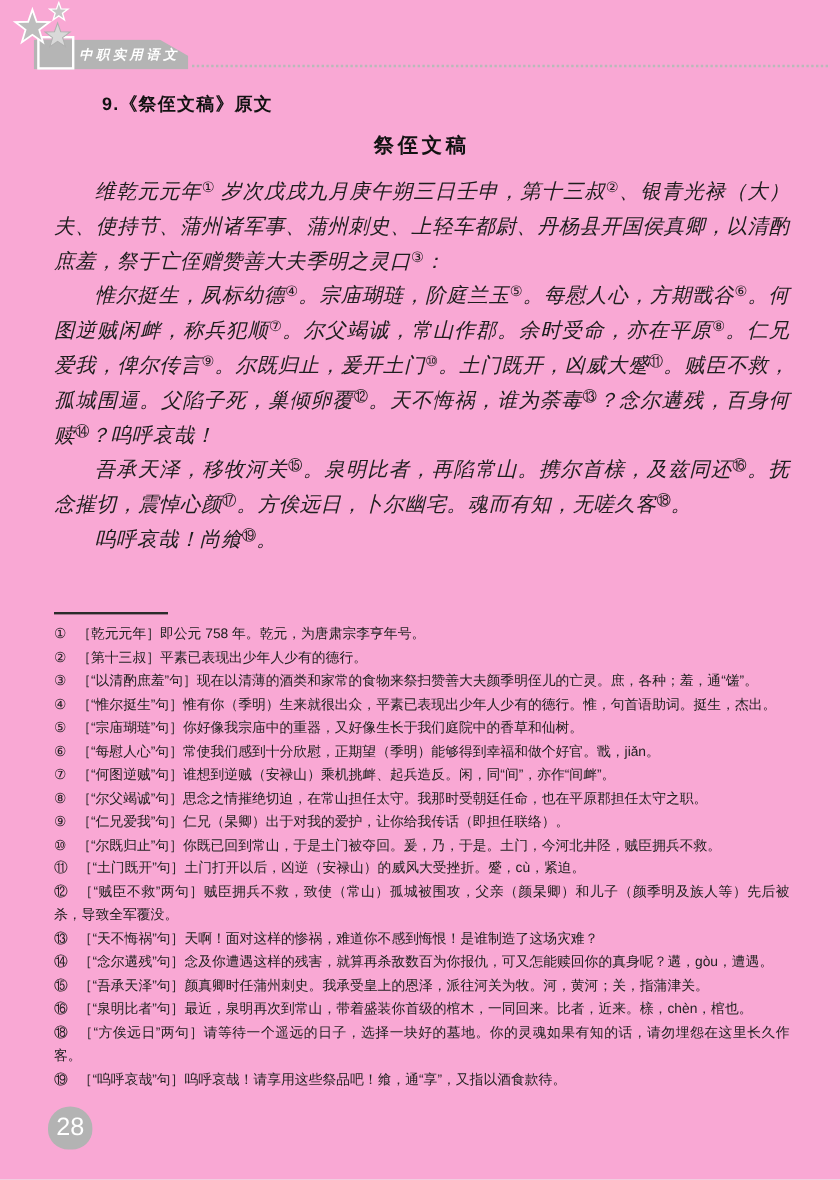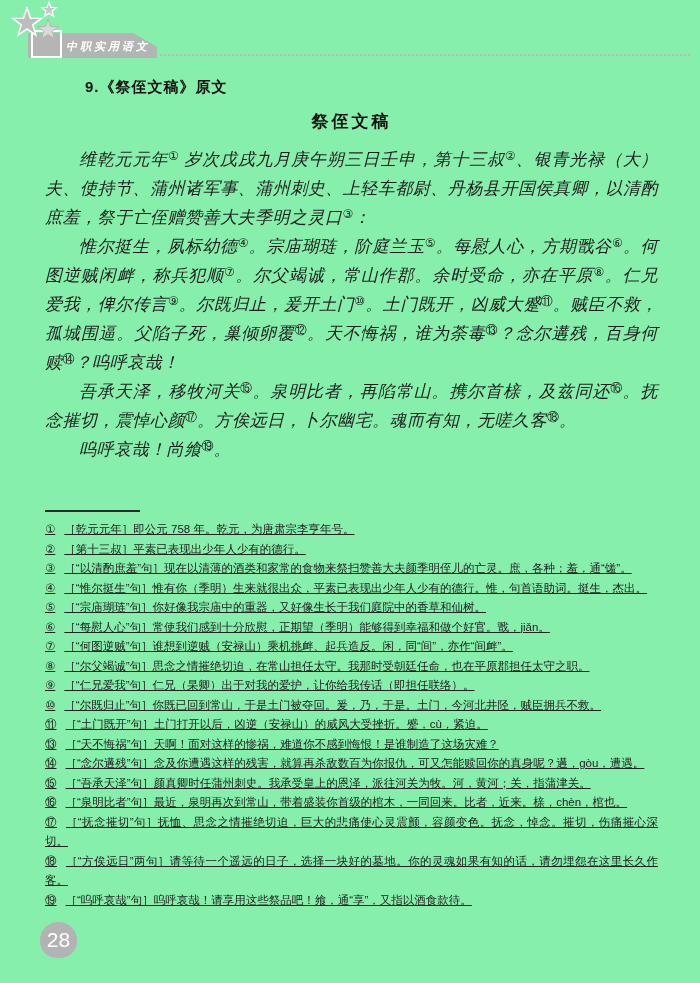--- a/index.html
+++ b/index.html
@@ -1,19 +1,19 @@
 <!DOCTYPE html>
 <html lang="zh"><head>
 <meta charset="utf-8">
 <style>
   html,body{margin:0;padding:0;background:#e9e9e9;}
   .page{
     position:relative;
     width:700px;height:983px;
-    background:#86efac;
+    background:#f9a8d4;
     margin:0 auto;
     overflow:hidden;
     color:var(--text-black,#1e1e1e);
     font-family:"Liberation Sans","DejaVu Sans",sans-serif;
   }
 
   
   .page-header{position:absolute;top:0;left:0;right:0;height:64px;}
   .banner{
     position:absolute;left:28px;top:33px;width:129px;height:25px;
@@ -63,21 +63,21 @@
   
   .footnote-sep{
     width:95px;height:0;border-top:2px solid #2b2b2b;
     margin:46px 0 0 0;
   }
   .footnotes{
     margin-top:8px;
     font-size:11.5px;line-height:19.5px;color:#222;
     text-align:justify;
   }
-  .footnote{margin:0;text-decoration:underline;}
+  .footnote{margin:0;}
   .fn-num{margin-right:9px;}
 
   
   .page-number{
     position:absolute;left:40px;top:922px;width:37px;height:36px;
     background:var(--badge-gray,#b3b3b3);
     border-radius:50% 50% 46% 46%;
     color:#fff;font-size:21px;
     display:flex;align-items:center;justify-content:center;
   }
@@ -120,25 +120,25 @@
         <div class="footnote"><span class="fn-num">②</span><span class="fn-text">［第十三叔］平素已表现出少年人少有的德行。</span></div>
         <div class="footnote"><span class="fn-num">③</span><span class="fn-text">［“以清酌庶羞”句］现在以清薄的酒类和家常的食物来祭扫赞善大夫颜季明侄儿的亡灵。庶，各种；羞，通“馐”。</span></div>
         <div class="footnote"><span class="fn-num">④</span><span class="fn-text">［“惟尔挺生”句］惟有你（季明）生来就很出众，平素已表现出少年人少有的德行。惟，句首语助词。挺生，杰出。</span></div>
         <div class="footnote"><span class="fn-num">⑤</span><span class="fn-text">［“宗庙瑚琏”句］你好像我宗庙中的重器，又好像生长于我们庭院中的香草和仙树。</span></div>
         <div class="footnote"><span class="fn-num">⑥</span><span class="fn-text">［“每慰人心”句］常使我们感到十分欣慰，正期望（季明）能够得到幸福和做个好官。戬，jiǎn。</span></div>
         <div class="footnote"><span class="fn-num">⑦</span><span class="fn-text">［“何图逆贼”句］谁想到逆贼（安禄山）乘机挑衅、起兵造反。闲，同“间”，亦作“间衅”。</span></div>
         <div class="footnote"><span class="fn-num">⑧</span><span class="fn-text">［“尔父竭诚”句］思念之情摧绝切迫，在常山担任太守。我那时受朝廷任命，也在平原郡担任太守之职。</span></div>
         <div class="footnote"><span class="fn-num">⑨</span><span class="fn-text">［“仁兄爱我”句］仁兄（杲卿）出于对我的爱护，让你给我传话（即担任联络）。</span></div>
         <div class="footnote"><span class="fn-num">⑩</span><span class="fn-text">［“尔既归止”句］你既已回到常山，于是土门被夺回。爰，乃，于是。土门，今河北井陉，贼臣拥兵不救。</span></div>
         <div class="footnote"><span class="fn-num">⑪</span><span class="fn-text">［“土门既开”句］土门打开以后，凶逆（安禄山）的威风大受挫折。蹙，cù，紧迫。</span></div>
+        <div class="footnote"><span class="fn-num">⑫</span><span class="fn-text">［“贼臣不救”两句］贼臣拥兵不救，致使（常山）孤城被围攻，父亲（颜杲卿）和儿子（颜季明及族人等）先后被杀，导致全军覆没。</span></div>
         <div class="footnote"><span class="fn-num">⑬</span><span class="fn-text">［“天不悔祸”句］天啊！面对这样的惨祸，难道你不感到悔恨！是谁制造了这场灾难？</span></div>
         <div class="footnote"><span class="fn-num">⑭</span><span class="fn-text">［“念尔遘残”句］念及你遭遇这样的残害，就算再杀敌数百为你报仇，可又怎能赎回你的真身呢？遘，gòu，遭遇。</span></div>
         <div class="footnote"><span class="fn-num">⑮</span><span class="fn-text">［“吾承天泽”句］颜真卿时任蒲州刺史。我承受皇上的恩泽，派往河关为牧。河，黄河；关，指蒲津关。</span></div>
         <div class="footnote"><span class="fn-num">⑯</span><span class="fn-text">［“泉明比者”句］最近，泉明再次到常山，带着盛装你首级的棺木，一同回来。比者，近来。榇，chèn，棺也。</span></div>
-        <div class="footnote"><span class="fn-num">⑰</span><span class="fn-text">［“抚念摧切”句］抚恤、思念之情摧绝切迫，巨大的悲痛使心灵震颤，容颜变色。抚念，悼念。摧切，伤痛摧心深切。</span></div>
         <div class="footnote"><span class="fn-num">⑱</span><span class="fn-text">［“方俟远日”两句］请等待一个遥远的日子，选择一块好的墓地。你的灵魂如果有知的话，请勿埋怨在这里长久作客。</span></div>
         <div class="footnote"><span class="fn-num">⑲</span><span class="fn-text">［“呜呼哀哉”句］呜呼哀哉！请享用这些祭品吧！飨，通“享”，又指以酒食款待。</span></div>
       </div>
   </main>
 
   <div class="page-number">28</div>
 
 </div>
 
 </body></html>

